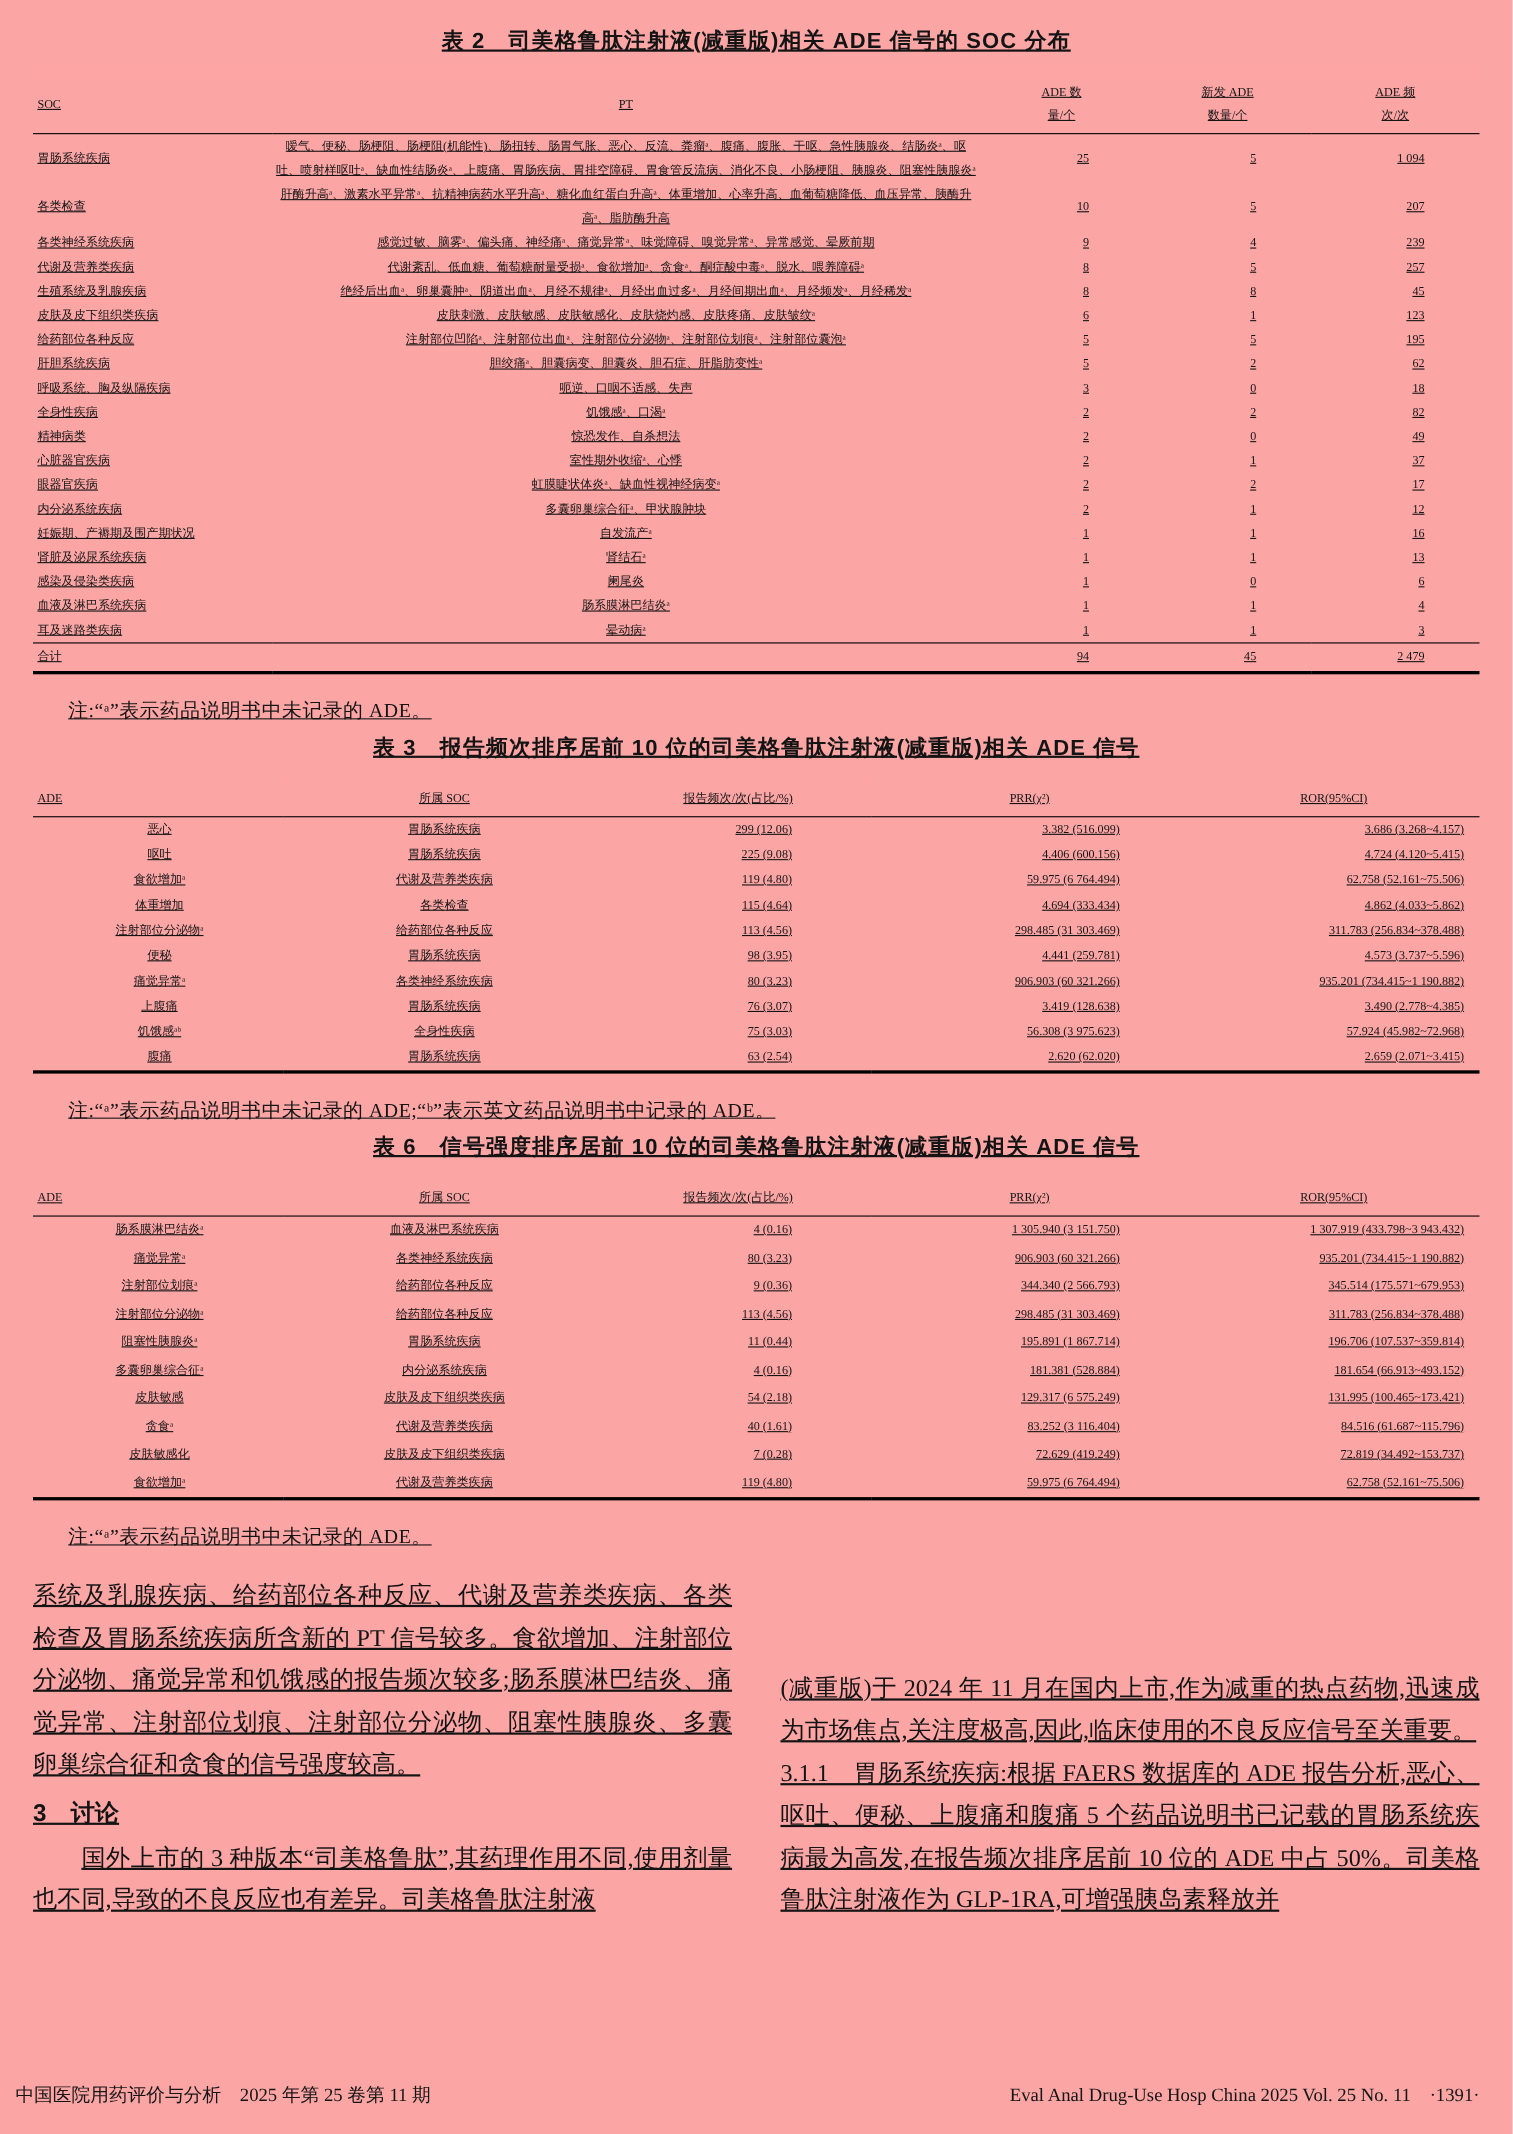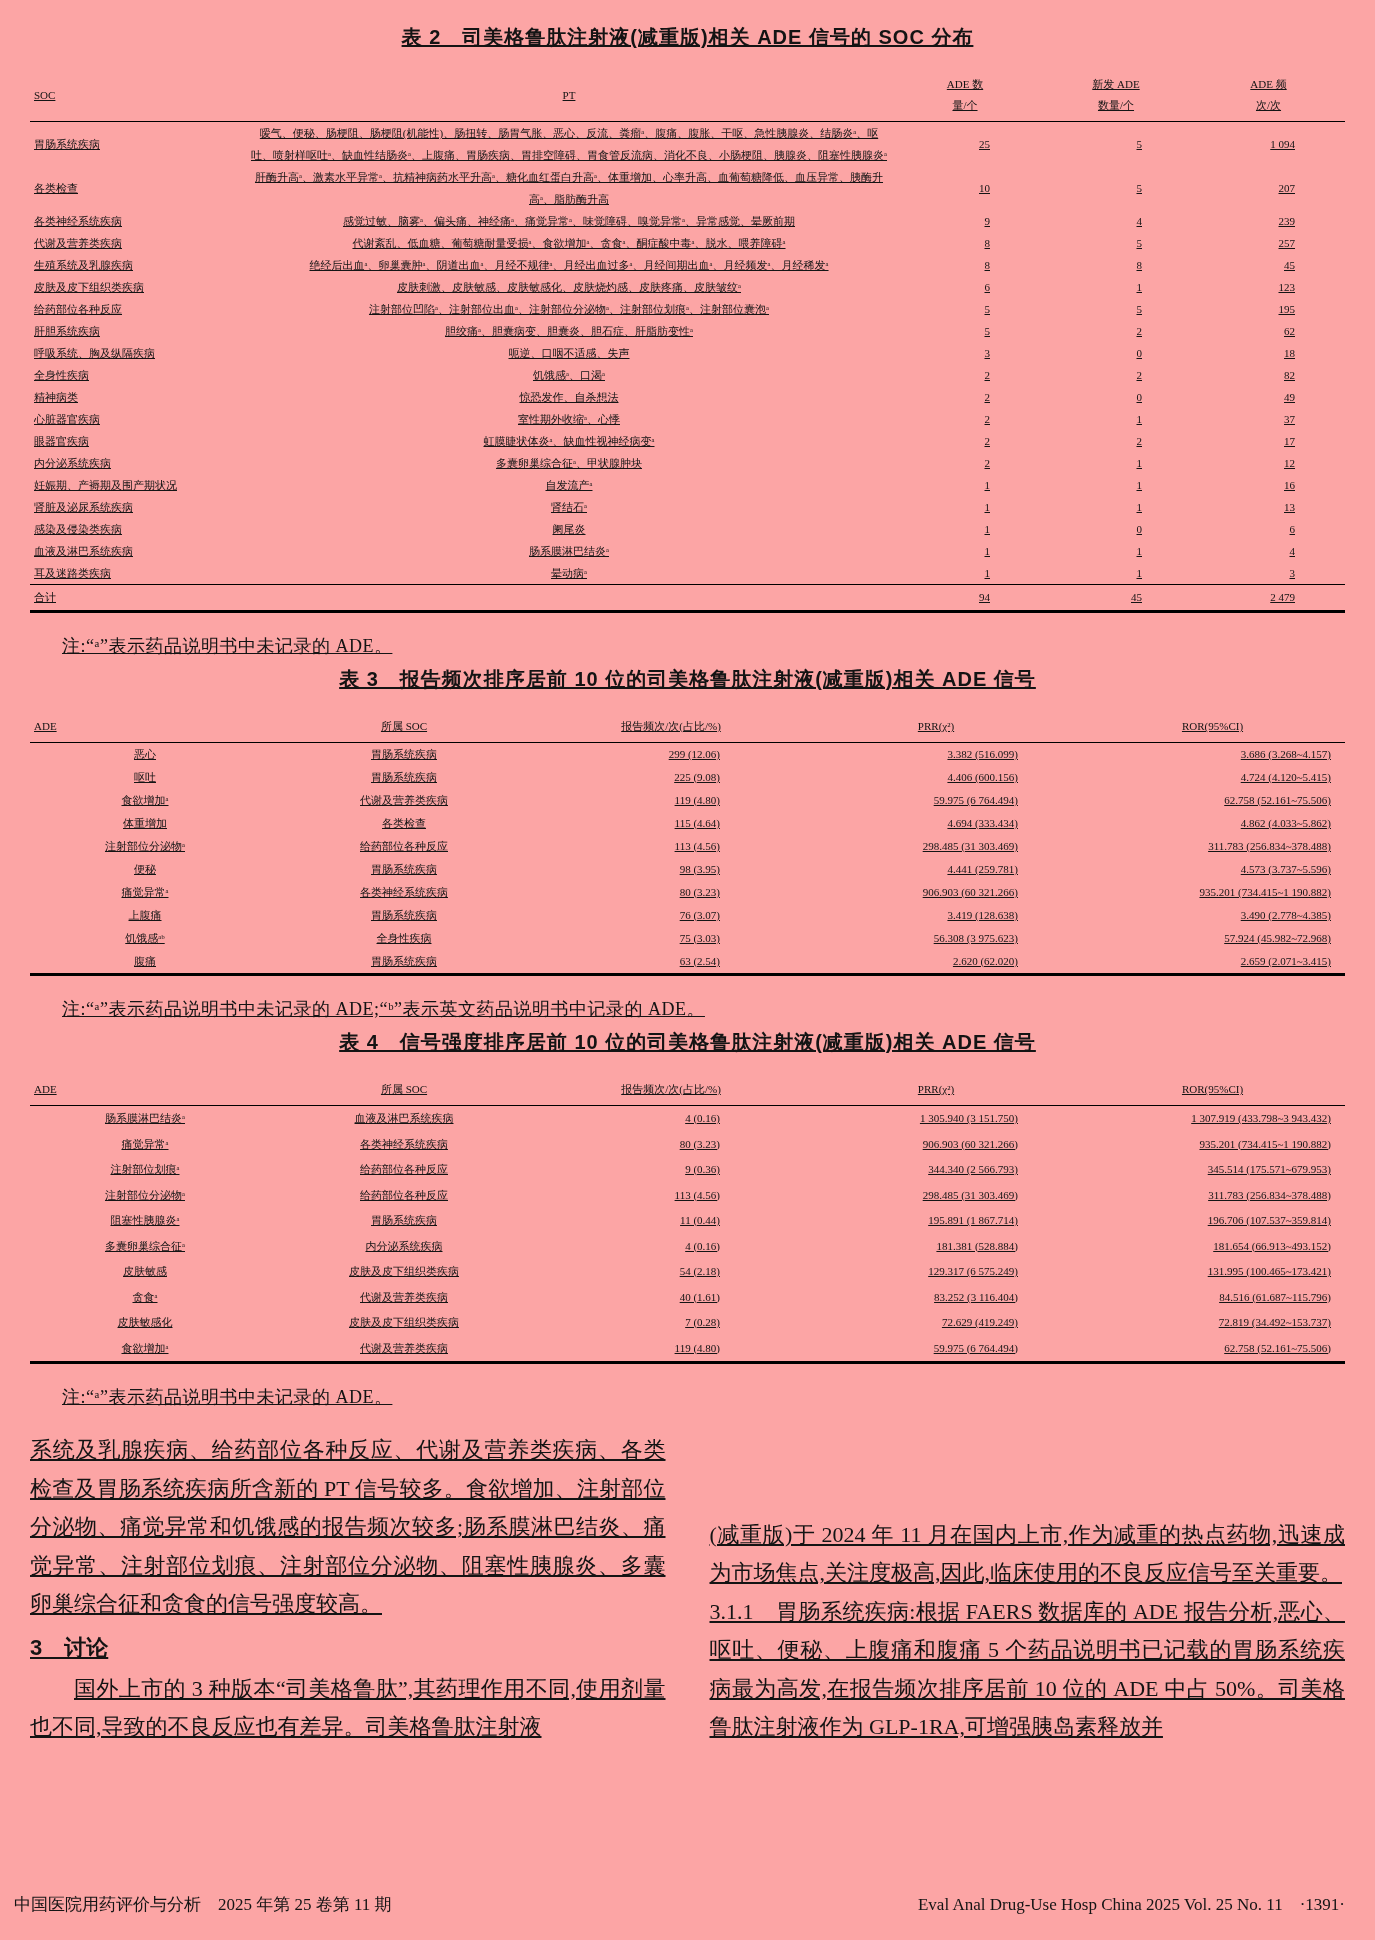--- a/index.html
+++ b/index.html
@@ -327,21 +327,21 @@
             <td>63 (2.54)</td>
             <td>2.620 (62.020)</td>
             <td>2.659 (2.071~3.415)</td>
           </tr>
         </tbody>
     </table>
     <p class="note">注:“ᵃ”表示药品说明书中未记录的 ADE;“ᵇ”表示英文药品说明书中记录的 ADE。</p>
   </section>
 
   <section>
-    <div class="tbl-title">表 4　信号强度排序居前 10 位的司美格鲁肽注射液(减重版)相关 ADE 信号</div>
+    <div class="tbl-title">表 6　信号强度排序居前 10 位的司美格鲁肽注射液(减重版)相关 ADE 信号</div>
     <table class="tbl t34 t4">
       <colgroup>
         <col style="width:228px">
           <col style="width:292px">
         <col style="width:242px">
           <col style="width:288px">
           <col style="width:265px">
       </colgroup>
       <thead>
         <tr>

